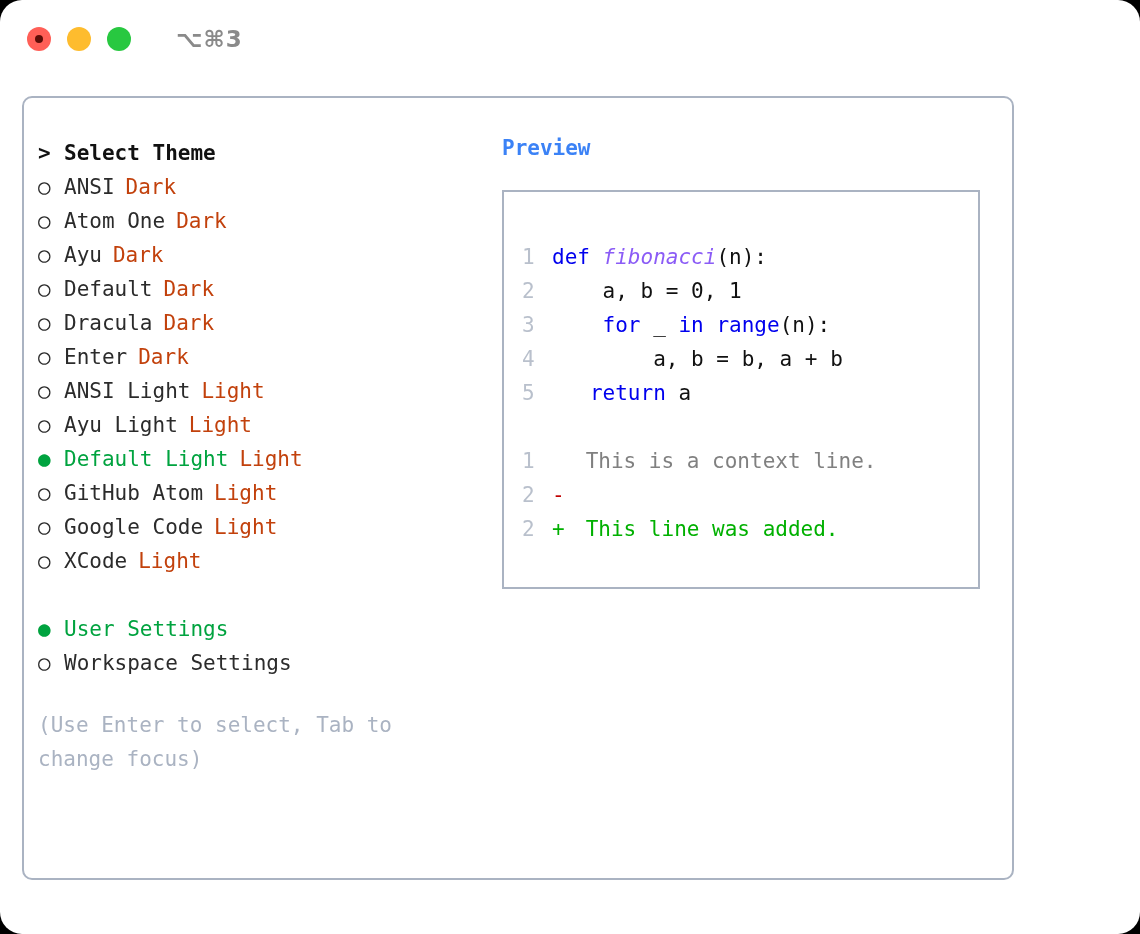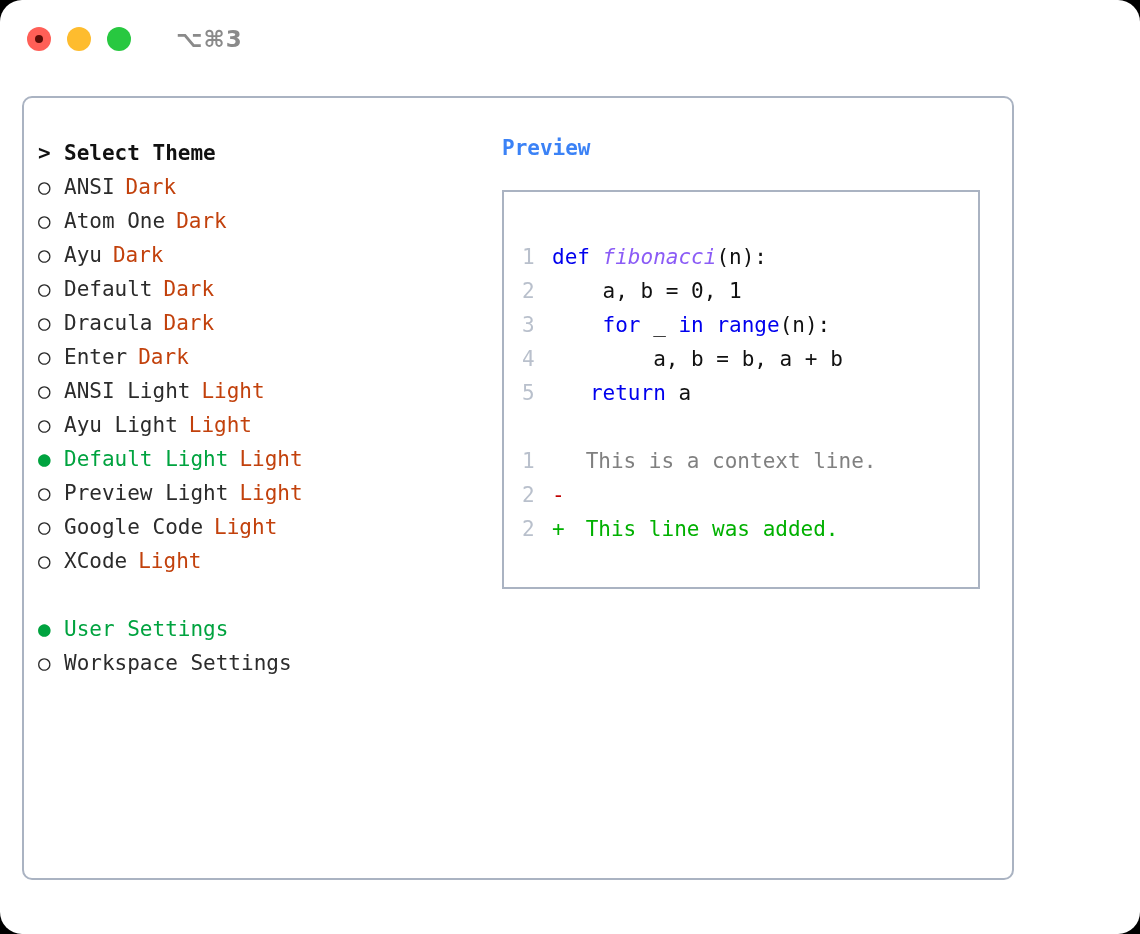--- a/index.html
+++ b/index.html
@@ -114,32 +114,33 @@
       <div id="theme-rows">
           <div class="row"><span class="marker">○</span><span class="name">ANSI</span><span class="tag">Dark</span></div>
           <div class="row"><span class="marker">○</span><span class="name">Atom One</span><span class="tag">Dark</span></div>
           <div class="row"><span class="marker">○</span><span class="name">Ayu</span><span class="tag">Dark</span></div>
           <div class="row"><span class="marker">○</span><span class="name">Default</span><span class="tag">Dark</span></div>
           <div class="row"><span class="marker">○</span><span class="name">Dracula</span><span class="tag">Dark</span></div>
           <div class="row"><span class="marker">○</span><span class="name">Enter</span><span class="tag">Dark</span></div>
           <div class="row"><span class="marker">○</span><span class="name">ANSI Light</span><span class="tag">Light</span></div>
           <div class="row"><span class="marker">○</span><span class="name">Ayu Light</span><span class="tag">Light</span></div>
           <div class="row"><span class="marker sel">●</span><span class="name selected">Default Light</span><span class="tag">Light</span></div>
-          <div class="row"><span class="marker">○</span><span class="name">Preview Light</span><span class="tag">Light</span></div>
+          <div class="row"><span class="marker">○</span><span class="name">GitHub Atom</span><span class="tag">Light</span></div>
           <div class="row"><span class="marker">○</span><span class="name">Google Code</span><span class="tag">Light</span></div>
           <div class="row"><span class="marker">○</span><span class="name">XCode</span><span class="tag">Light</span></div>
         </div>
 
       <div class="spacer"></div>
 
       <div id="apply-rows">
           <div class="row"><span class="marker sel">●</span><span class="name selected">User Settings</span></div>
           <div class="row"><span class="marker">○</span><span class="name">Workspace Settings</span></div>
         </div>
 
+      <div id="hint">(Use Enter to select, Tab to change focus)</div>
     </div>
 
     <div id="right">
       <div id="preview-title">Preview</div>
       <div id="preview-box">
         <div id="code">
             <div class="cl"><span class="ln">1</span><span class="kw">def </span><span class="fn">fibonacci</span><span class="pl">(n):</span></div>
             <div class="cl"><span class="ln">2</span><span class="pl">    a, b = 0, 1</span></div>
             <div class="cl"><span class="ln">3</span><span class="pl">    </span><span class="kw">for</span><span class="pl"> _ </span><span class="kw">in</span><span class="pl"> </span><span class="kw">range</span><span class="pl">(n):</span></div>
             <div class="cl"><span class="ln">4</span><span class="pl">        a, b = b, a + b</span></div>

